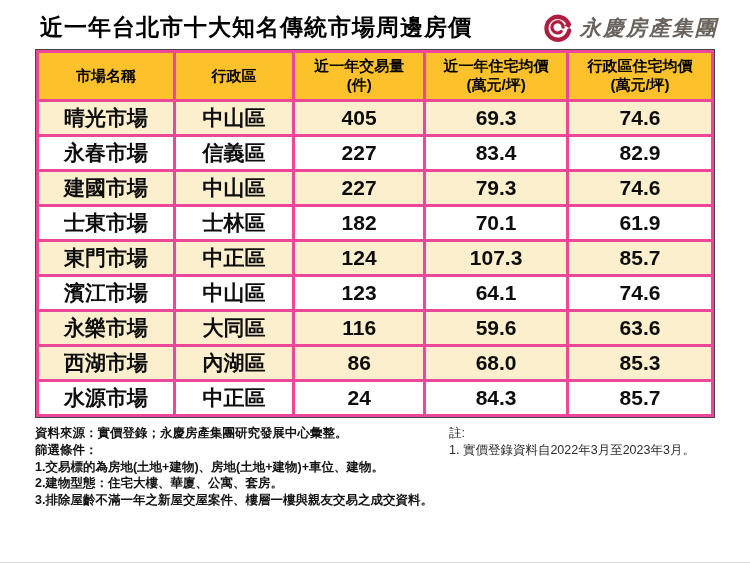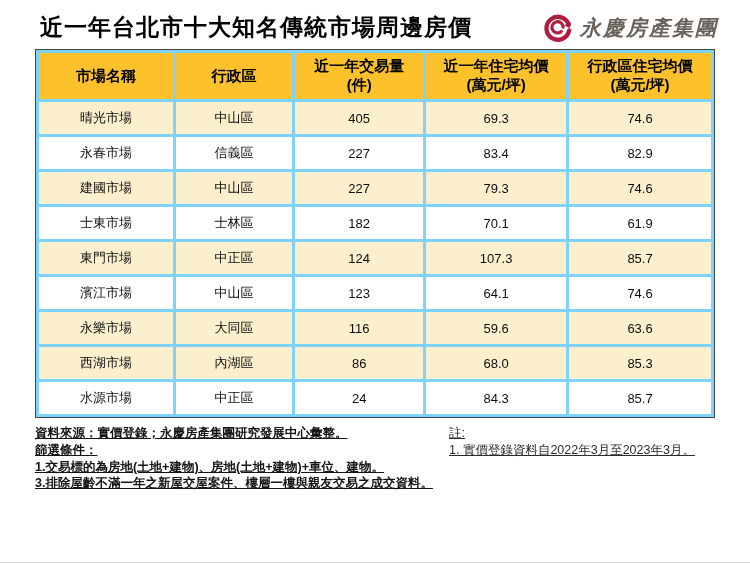--- a/index.html
+++ b/index.html
@@ -31,54 +31,54 @@
   }
   .logo{display:flex;align-items:center;gap:7px;}
   .logo svg{display:block;}
   .logo-text{
     font-size:21px;font-weight:700;color:var(--logo-text);
     letter-spacing:2px;white-space:nowrap;font-style:italic;
   }
   .table-wrap{
     margin:0 35px;
     border:1.5px solid var(--table-border);
-    background:#7dd3fc;
+    background:#ec4899;
   }
   table{
     width:100%;
     border-collapse:separate;
     border-spacing:3px;
     table-layout:fixed;
   }
   th{
     background:var(--header-bg);
     font-size:15px;font-weight:700;color:#000;
     text-align:center;vertical-align:middle;
     height:46px;line-height:1.25;
     white-space:pre-line;
     padding:2px 0;
   }
   td{
-    font-size:13px;font-weight:400;color:#0d0d0d;
+    font-size:21px;font-weight:700;color:#0d0d0d;
     text-align:center;vertical-align:middle;
     height:32px;padding:0 2px;
     background:var(--row-bg);
     white-space:nowrap;
   }
   tr.alt td{background:var(--row-alt-bg);}
   .footer{
     display:flex;
     padding:7px 28px 0 35px;
     gap:14px;
     font-size:12.5px;
     line-height:1.34;
   }
   .footer-left{width:400px;color:#141414;font-weight:600;}
   .footer-right{flex:1;color:#2b2b2b;font-weight:500;}
-  .footer p{white-space:nowrap;text-decoration:underline;}
+  .footer p{white-space:nowrap;}
   .footer-right p{white-space:normal;}
 </style>
 </head>
 <body>
 
 <div class="page">
 
   <div class="header-bar">
     <div class="title">近一年台北市十大知名傳統市場周邊房價</div>
     <div class="logo">
@@ -180,20 +180,21 @@
           </tr>
         </tbody>
     </table>
   </div>
 
   <div class="footer">
     <div class="footer-left">
       <p>資料來源：實價登錄；永慶房產集團研究發展中心彙整。</p>
       <p>篩選條件：</p>
       <p>1.交易標的為房地(土地+建物)、房地(土地+建物)+車位、建物。</p>
+      <p>2.建物型態：住宅大樓、華廈、公寓、套房。</p>
       <p>3.排除屋齡不滿一年之新屋交屋案件、樓層一樓與親友交易之成交資料。</p>
     </div>
     <div class="footer-right">
       <p>註:</p>
       <p>1. 實價登錄資料自2022年3月至2023年3月。</p>
     </div>
   </div>
 
 </div>
 

